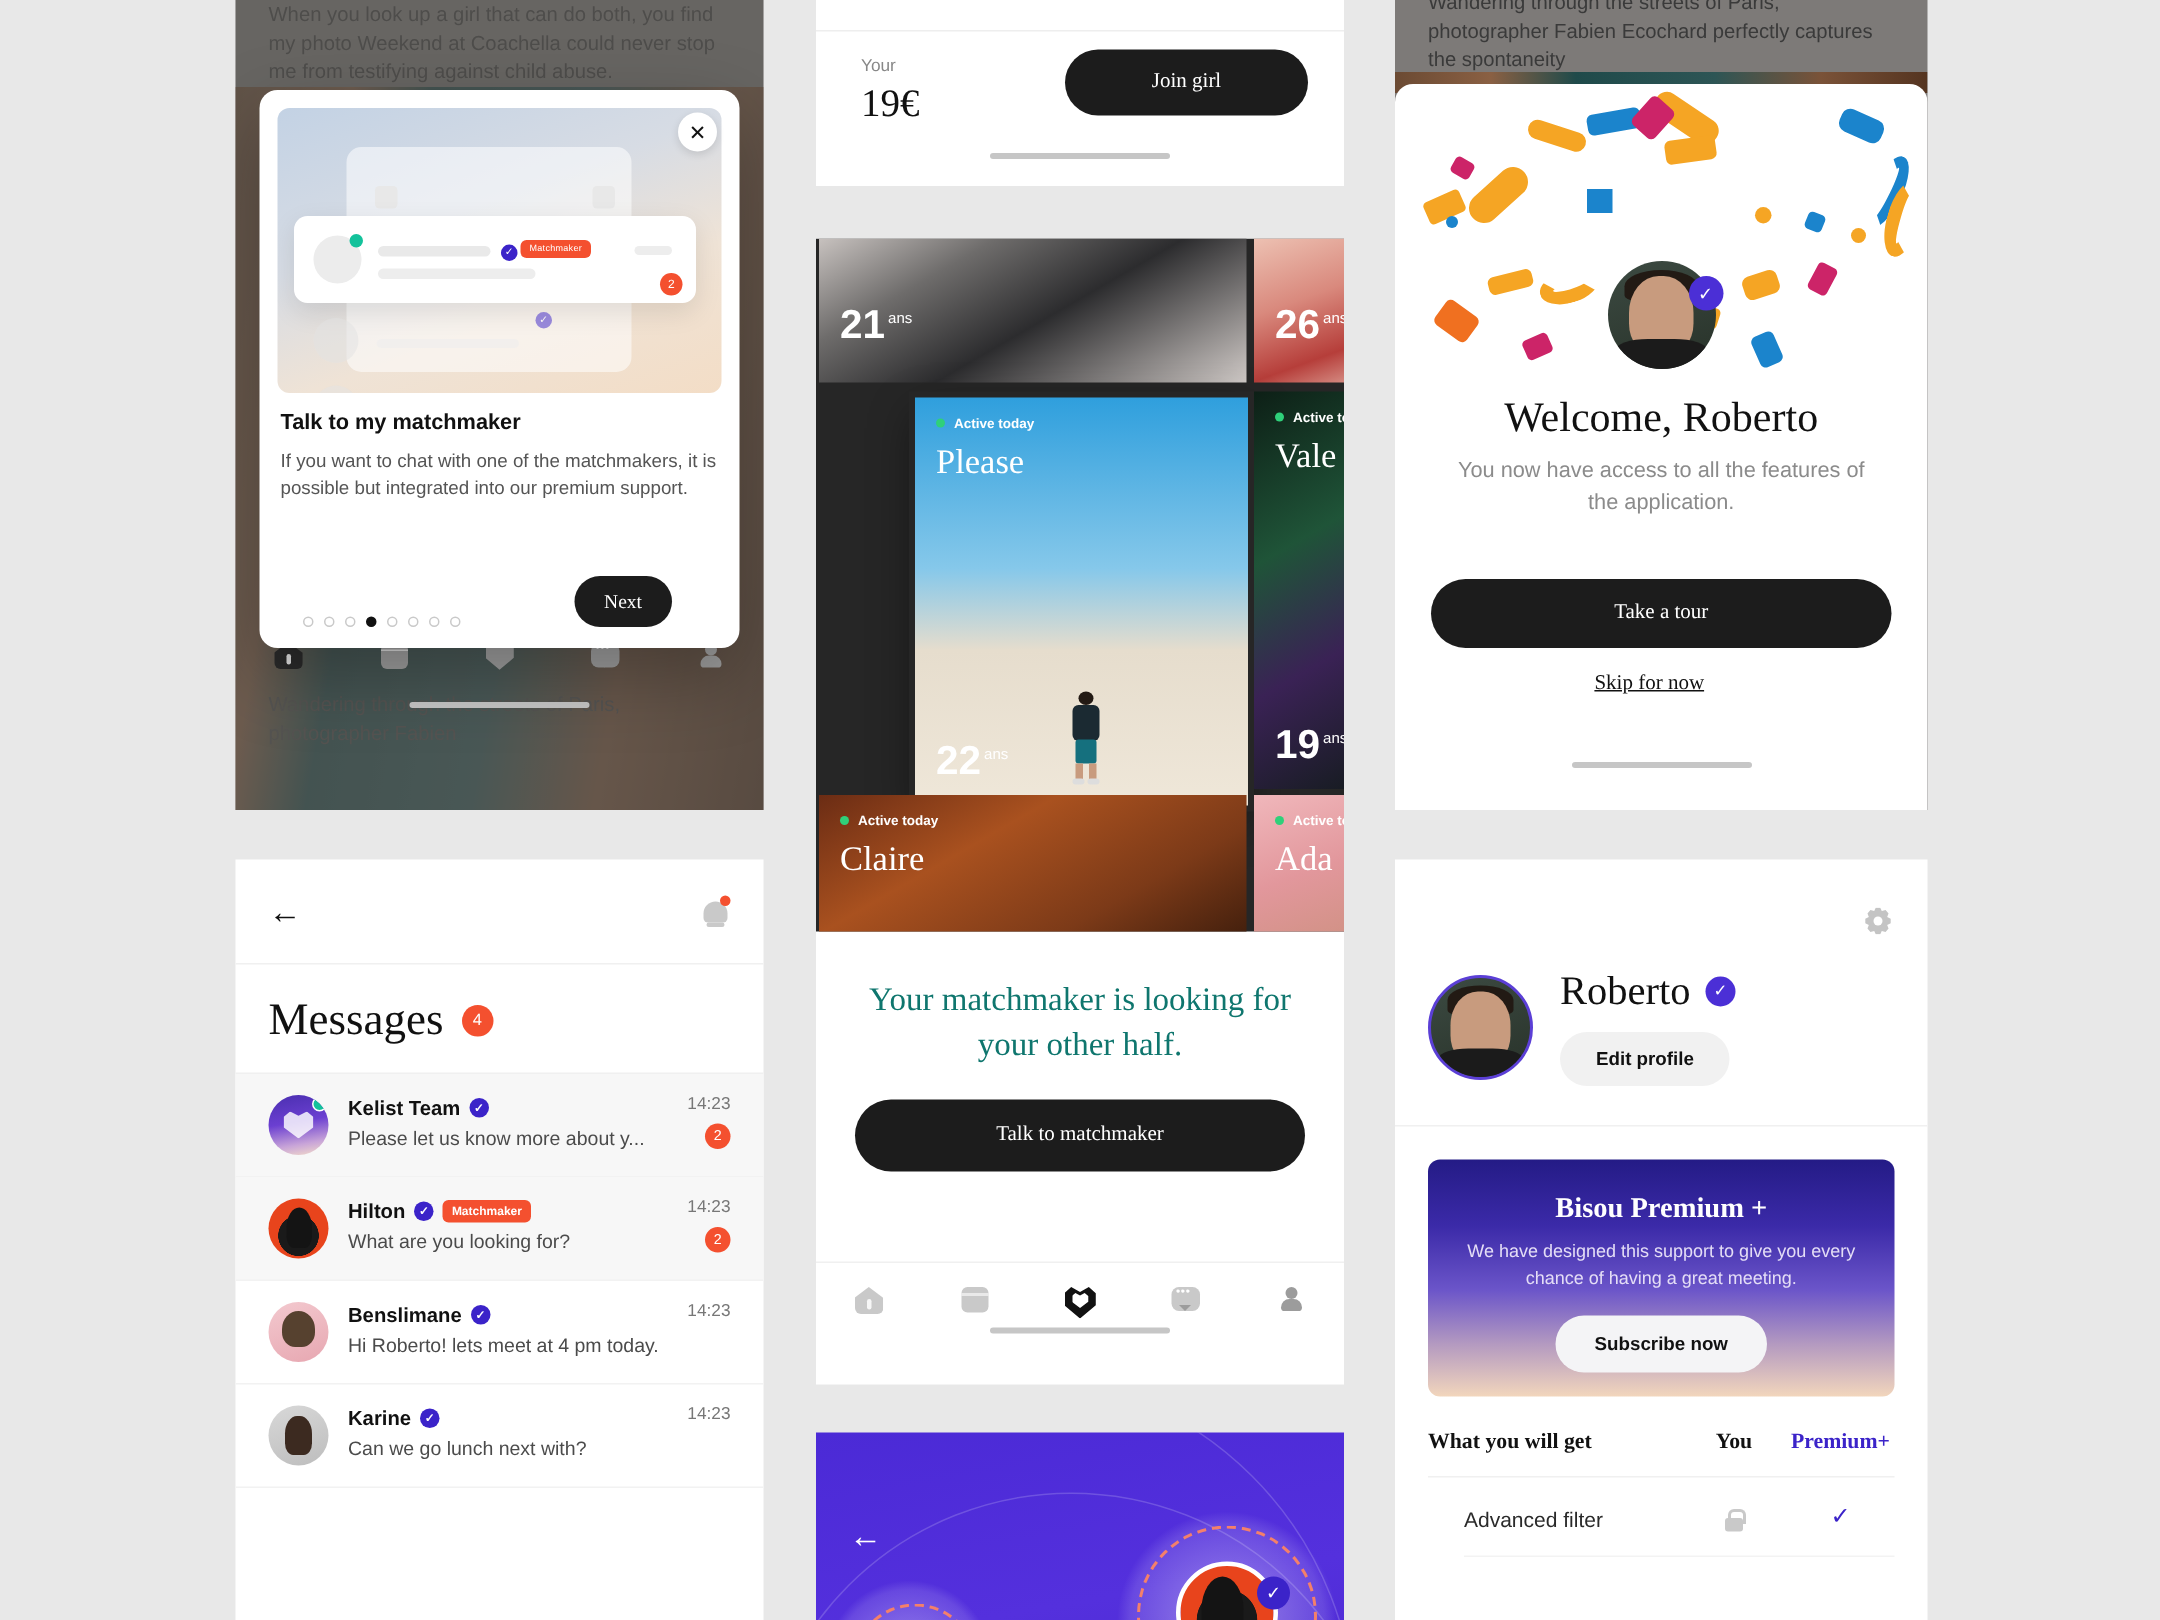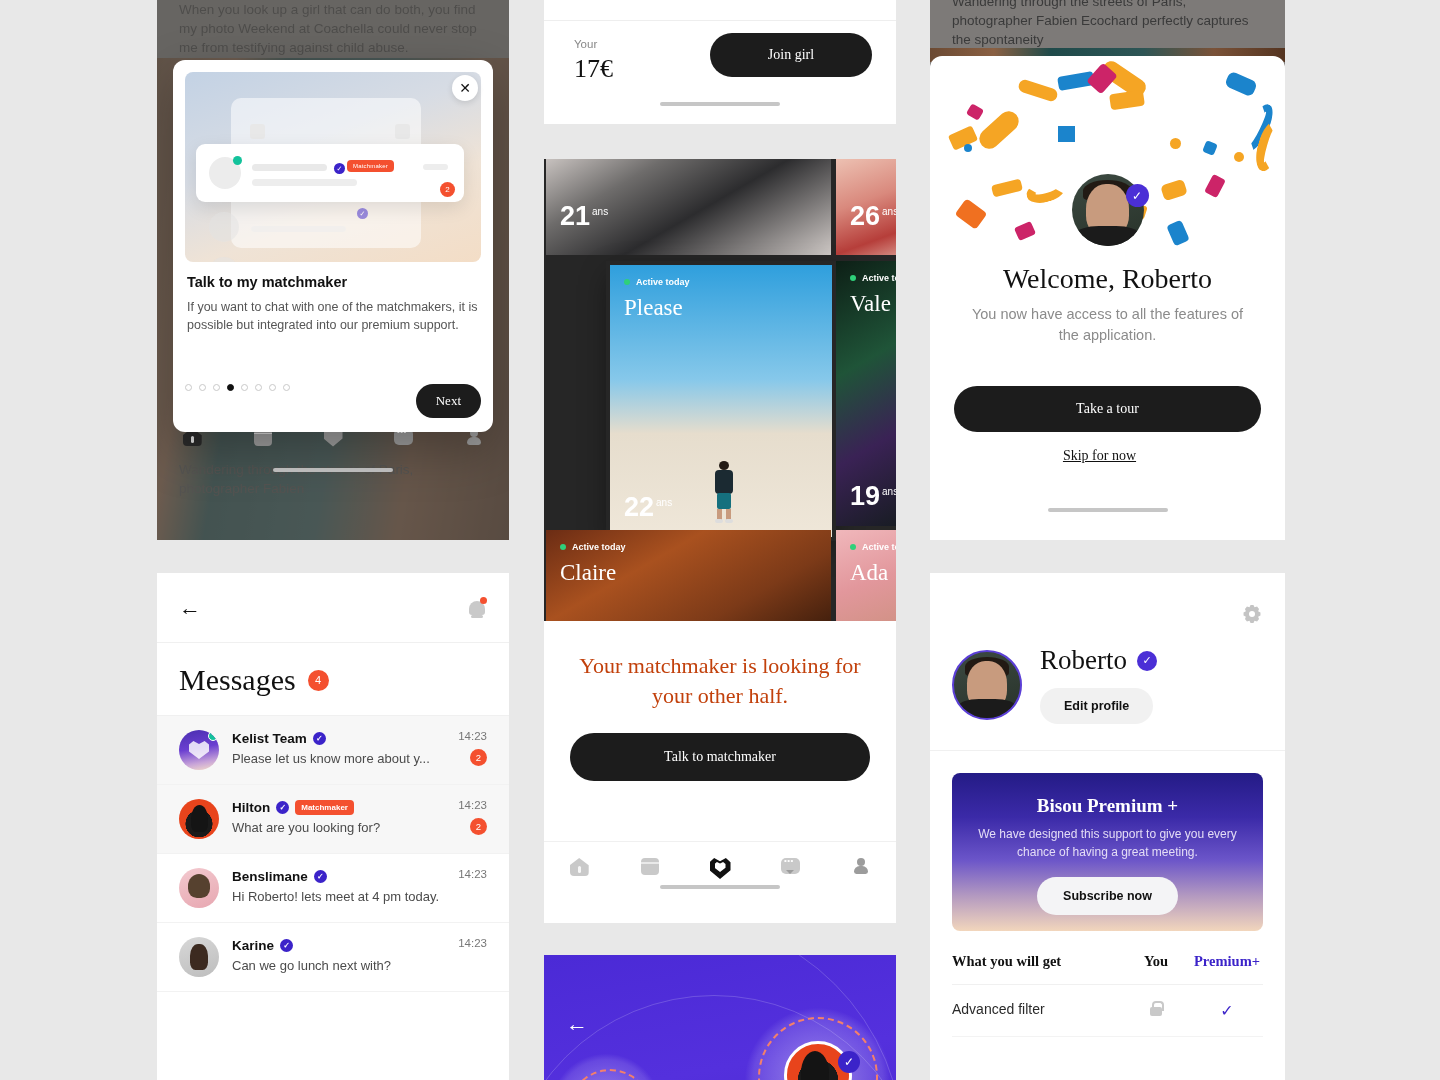--- a/index.html
+++ b/index.html
@@ -66,22 +66,22 @@
     background:#f4502f; color:#fff; font-size:8px; display:flex; align-items:center; justify-content:center;
   }
   .mk-ghost { position:absolute; opacity:.5; }
   .modal-close {
     position:absolute; right:15px; top:15px; width:26px; height:26px; border-radius:50%;
     background:#fff; display:flex; align-items:center; justify-content:center;
     font-size:14px; color:#111; cursor:pointer; box-shadow:0 2px 6px rgba(0,0,0,.12);
   }
   .modal-title { margin:8px 14px 0; font-size:14.5px; font-weight:700; color:#111; }
   .modal-desc { margin:8px 14px 0; font-size:12.5px; line-height:18px; color:#555; }
-  .modal-foot { position:absolute; left:0; right:0; bottom:14px; padding:0 12px;
-    display:flex; align-items:flex-start; justify-content:space-between; }
+  .modal-foot { position:absolute; left:0; right:16px; bottom:14px; padding:0 29px;
+    display:flex; align-items:flex-end; justify-content:space-between; }
   .dots { display:flex; gap:7px; }
   .dot { width:7px; height:7px; border-radius:50%; border:1px solid #c9c9c9; }
   .dot.on { background:#111; border-color:#111; }
   .btn-dark {
     background:#1c1c1c; color:#fff; border:none; border-radius:999px;
     font-family:"Liberation Serif", serif; cursor:pointer;
   }
   #nextBtn { padding:9px 20px; font-size:13px; }
   .tabbar { position:absolute; left:0; right:0; display:flex; }
   .tabbar .tab { flex:1; display:flex; justify-content:center; align-items:center; height:34px; }
@@ -148,21 +148,21 @@
   .tile { position:absolute; overflow:hidden; }
   .tile .ac { position:absolute; left:14px; top:12px; display:flex; align-items:center; gap:6px;
     font-size:9px; color:#fff; font-weight:600; }
   .ac .gdot { width:6px; height:6px; border-radius:50%; background:#2fd07a; }
   .tile .nm { position:absolute; left:14px; top:30px; font-family:"Liberation Serif", serif;
     font-size:23px; color:#fff; }
   .tile .age { position:absolute; left:14px; bottom:14px; font-size:27px; font-weight:700; color:#fff; }
   .tile .age sup { font-size:10px; font-weight:400; margin-left:2px; vertical-align:super; }
   .center-tile { box-shadow:0 0 0 4px #262626, 0 10px 28px rgba(0,0,0,.45); }
   .cta { padding:30px 26px 22px; text-align:center; }
-  .cta h2 { font-family:"Liberation Serif", serif; font-size:22px; line-height:30px; color:#c2410c; font-weight:400; }
+  .cta h2 { font-family:"Liberation Serif", serif; font-size:22px; line-height:30px; color:#0f766e; font-weight:400; }
   #talkBtn { display:block; width:100%; height:48px; margin-top:22px; font-size:14px; }
   #p4 .tabbar2 { position:absolute; left:0; right:0; bottom:44px; display:flex; border-top:1px solid #f0f0f0; padding-top:16px; }
   .heart-on { width:21px; height:21px; background:#111; clip-path:polygon(50% 100%,0 58%,0 20%,22% 0,50% 16%,78% 0,100% 20%,100% 58%); position:relative; }
   .heart-on:after{content:"";position:absolute;left:5px;top:4px;width:11px;height:10px;background:#fff;
     clip-path:polygon(50% 100%,0 58%,0 20%,22% 0,50% 16%,78% 0,100% 20%,100% 58%);}
 
   
   #p5 { left:544px; top:955px; width:352px; height:200px;
         background:linear-gradient(170deg,#4b2ad6 0%,#5430dd 55%,#4a28cf 100%); }
   .orbit { position:absolute; border:1px solid rgba(255,255,255,.18); border-radius:50%; }
@@ -218,21 +218,21 @@
     background:linear-gradient(180deg,#241b86 0%,#3b2aa8 28%,#6b55c9 55%,#b49ac0 78%,#f2d6bc 100%); }
   .promo h3 { margin-top:22px; font-family:"Liberation Serif", serif; font-size:19px; color:#fff; }
   .promo p { margin:8px 26px 0; font-size:12px; line-height:18px; color:#e4ddf6; }
   #subBtn { margin-top:16px; background:#f4f4f6; border:none; border-radius:999px; padding:12px 26px;
     font-size:12.5px; font-weight:700; color:#111; cursor:pointer; }
   .tbl { padding:0 22px; }
   .tbl-head { display:flex; align-items:center; padding-bottom:14px; border-bottom:1px solid #f0f0f0; }
   .tbl-head .c1 { flex:1; font-family:"Liberation Serif", serif; font-size:14.5px; font-weight:700; color:#111; }
   .tbl-head .c2 { width:70px; text-align:center; font-family:"Liberation Serif", serif; font-size:14.5px; font-weight:700; color:#111; }
   .tbl-head .c3 { width:72px; text-align:center; font-family:"Liberation Serif", serif; font-size:14.5px; font-weight:700; color:#3b23c9; }
-  .tbl-row { display:flex; align-items:flex-start; padding:16px 0; border-bottom:1px solid #f3f3f3; }
+  .tbl-row { display:flex; align-items:flex-end; padding:16px 0; border-bottom:1px solid #f3f3f3;margin-left:24px; }
   .tbl-row .c1 { flex:1; font-size:14px; color:#2a2a2a; }
   .tbl-row .c2 { width:70px; display:flex; justify-content:center; }
   .tbl-row .c3 { width:72px; text-align:center; color:#3b23c9; font-size:16px; }
   .lock { width:12px; height:15px; position:relative; }
   .lock:before { content:""; position:absolute; left:2px; top:0; width:8px; height:8px; border:2px solid #c9c9c9;
     border-bottom:none; border-radius:4px 4px 0 0; }
   .lock:after { content:""; position:absolute; left:0; bottom:0; width:12px; height:9px; background:#c9c9c9; border-radius:2px; }
 </style>
 </head>
 <body>
@@ -379,21 +379,21 @@
     </div>
     <div class="right">
       <div class="tm">14:23</div>
     </div>
   </div>
 </div>
 
 <div class="panel" id="p3">
   <div class="sep"></div>
   <div class="price-lbl">Your</div>
-  <div class="price-val">17€</div>
+  <div class="price-val">19€</div>
   <button class="btn-dark" id="joinBtn">Join girl</button>
   <div class="homebar" style="top:178px;"></div>
 </div>
 
 <div class="panel" id="p4">
   <div class="grid-wrap">
 
     <div class="tile" style="left:2px; top:-6px; width:285px; height:102px;
          background:linear-gradient(150deg,#cfc9c6 0%,#6e6c6b 28%,#2c2c2e 55%,#cfc9c6 100%);">
       <div class="age" style="bottom:auto;top:48px;"><span>21</span><sup>ans</sup></div>

